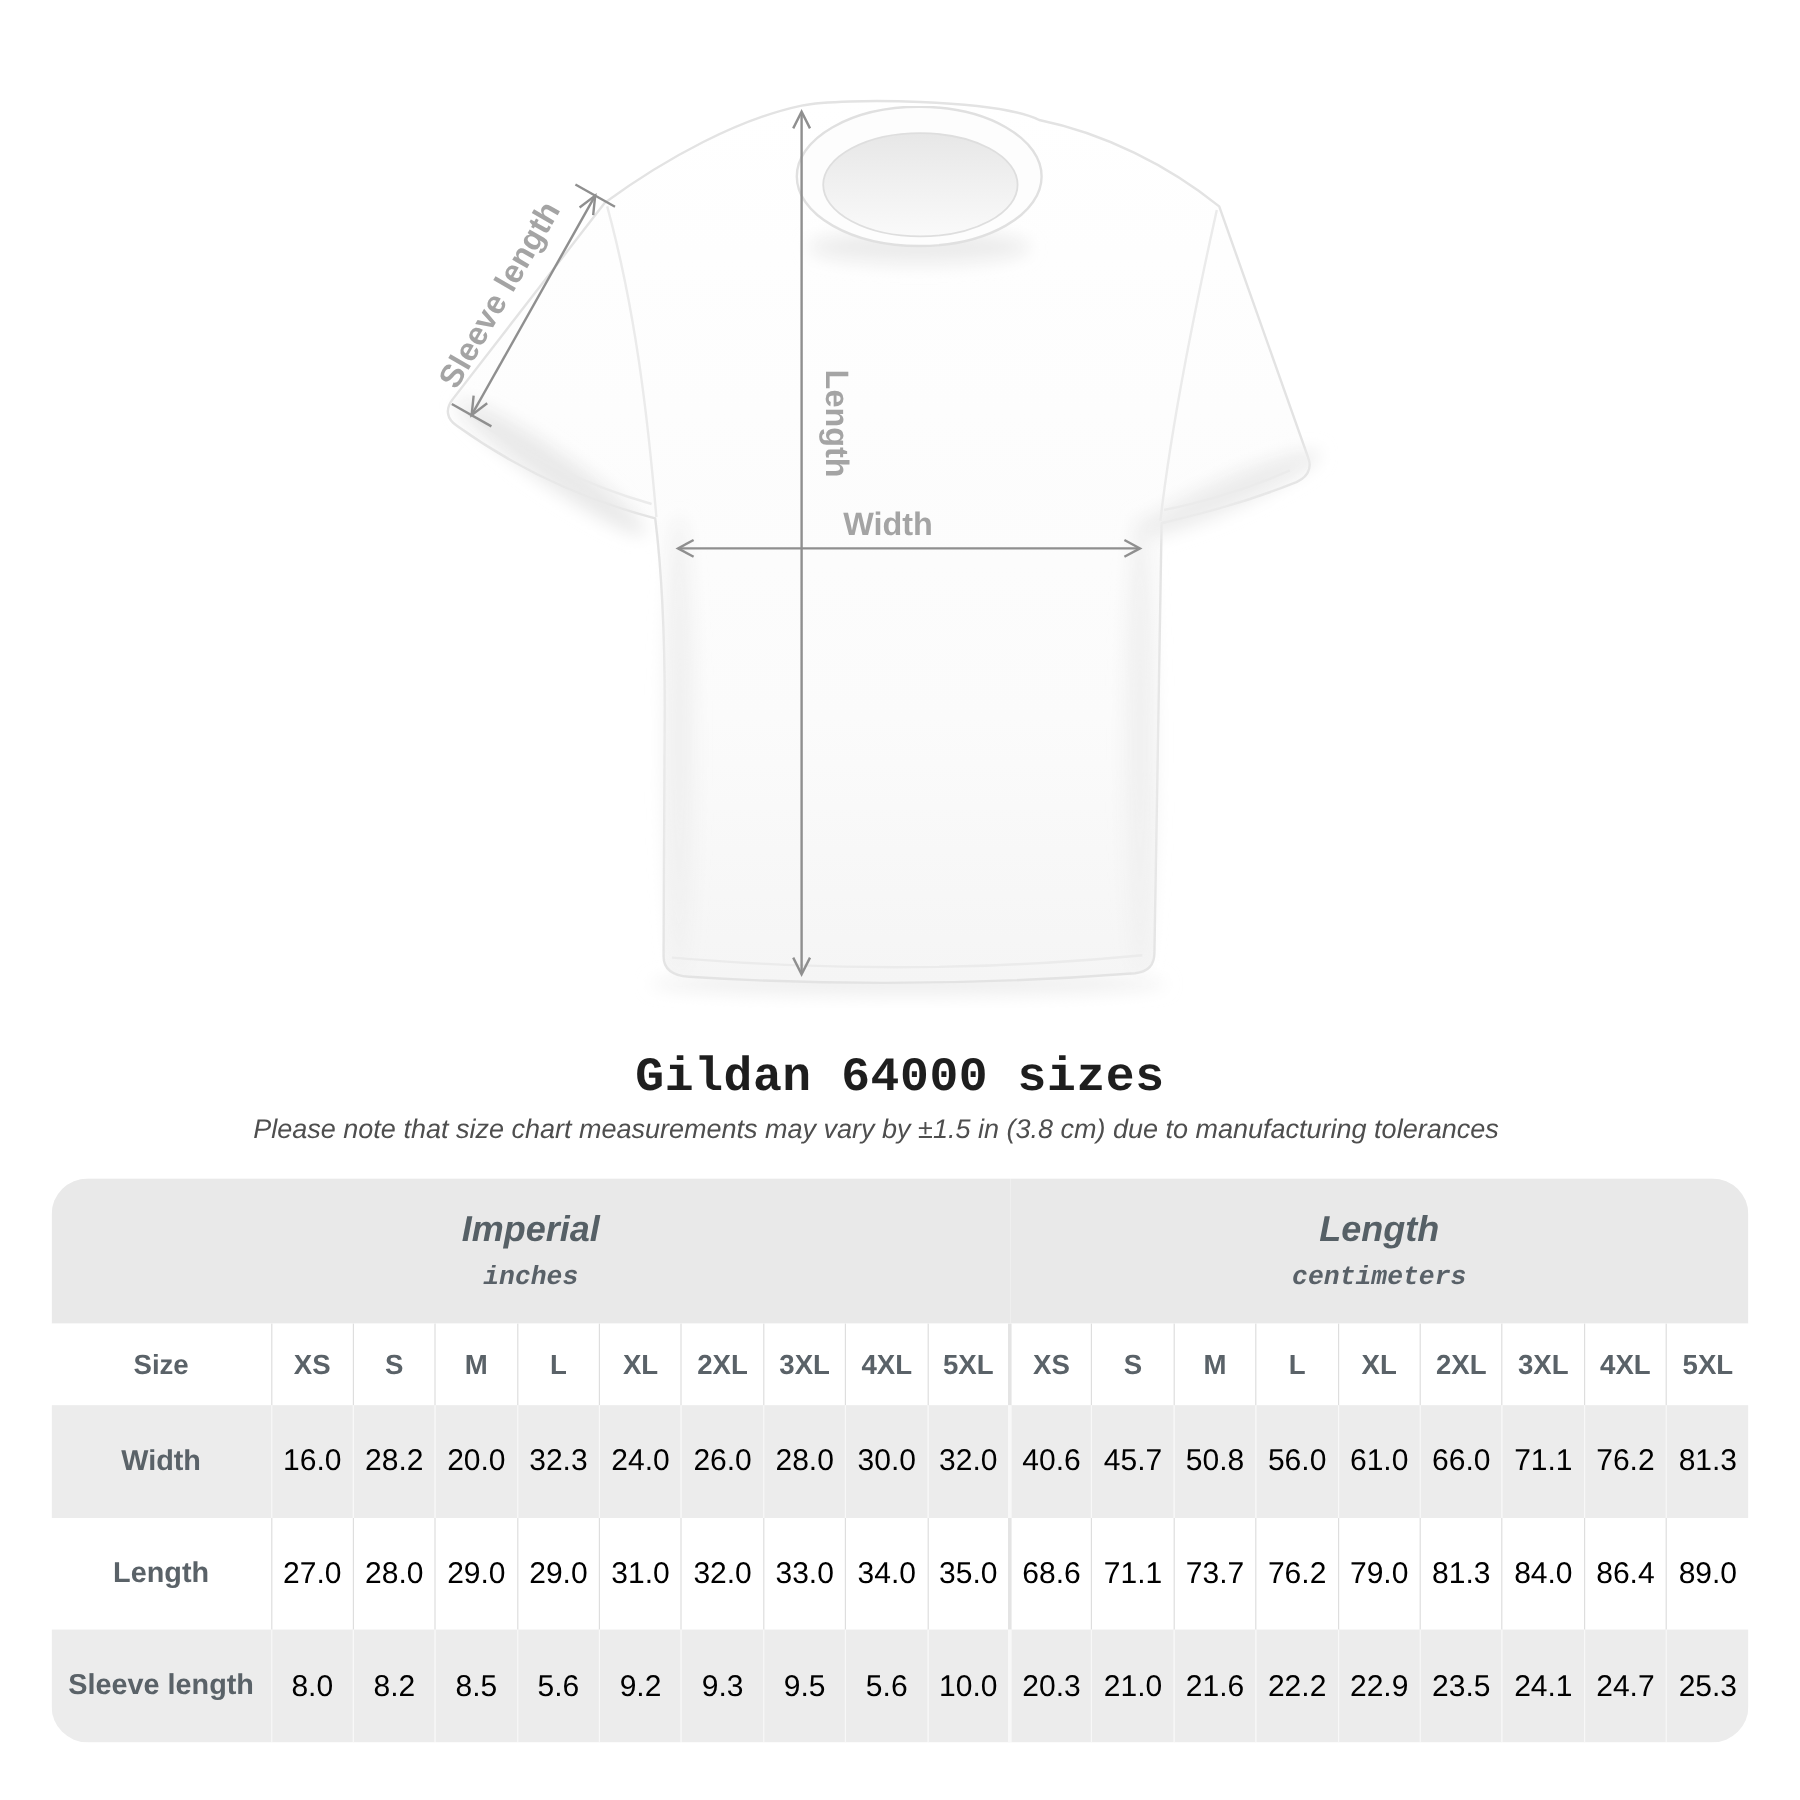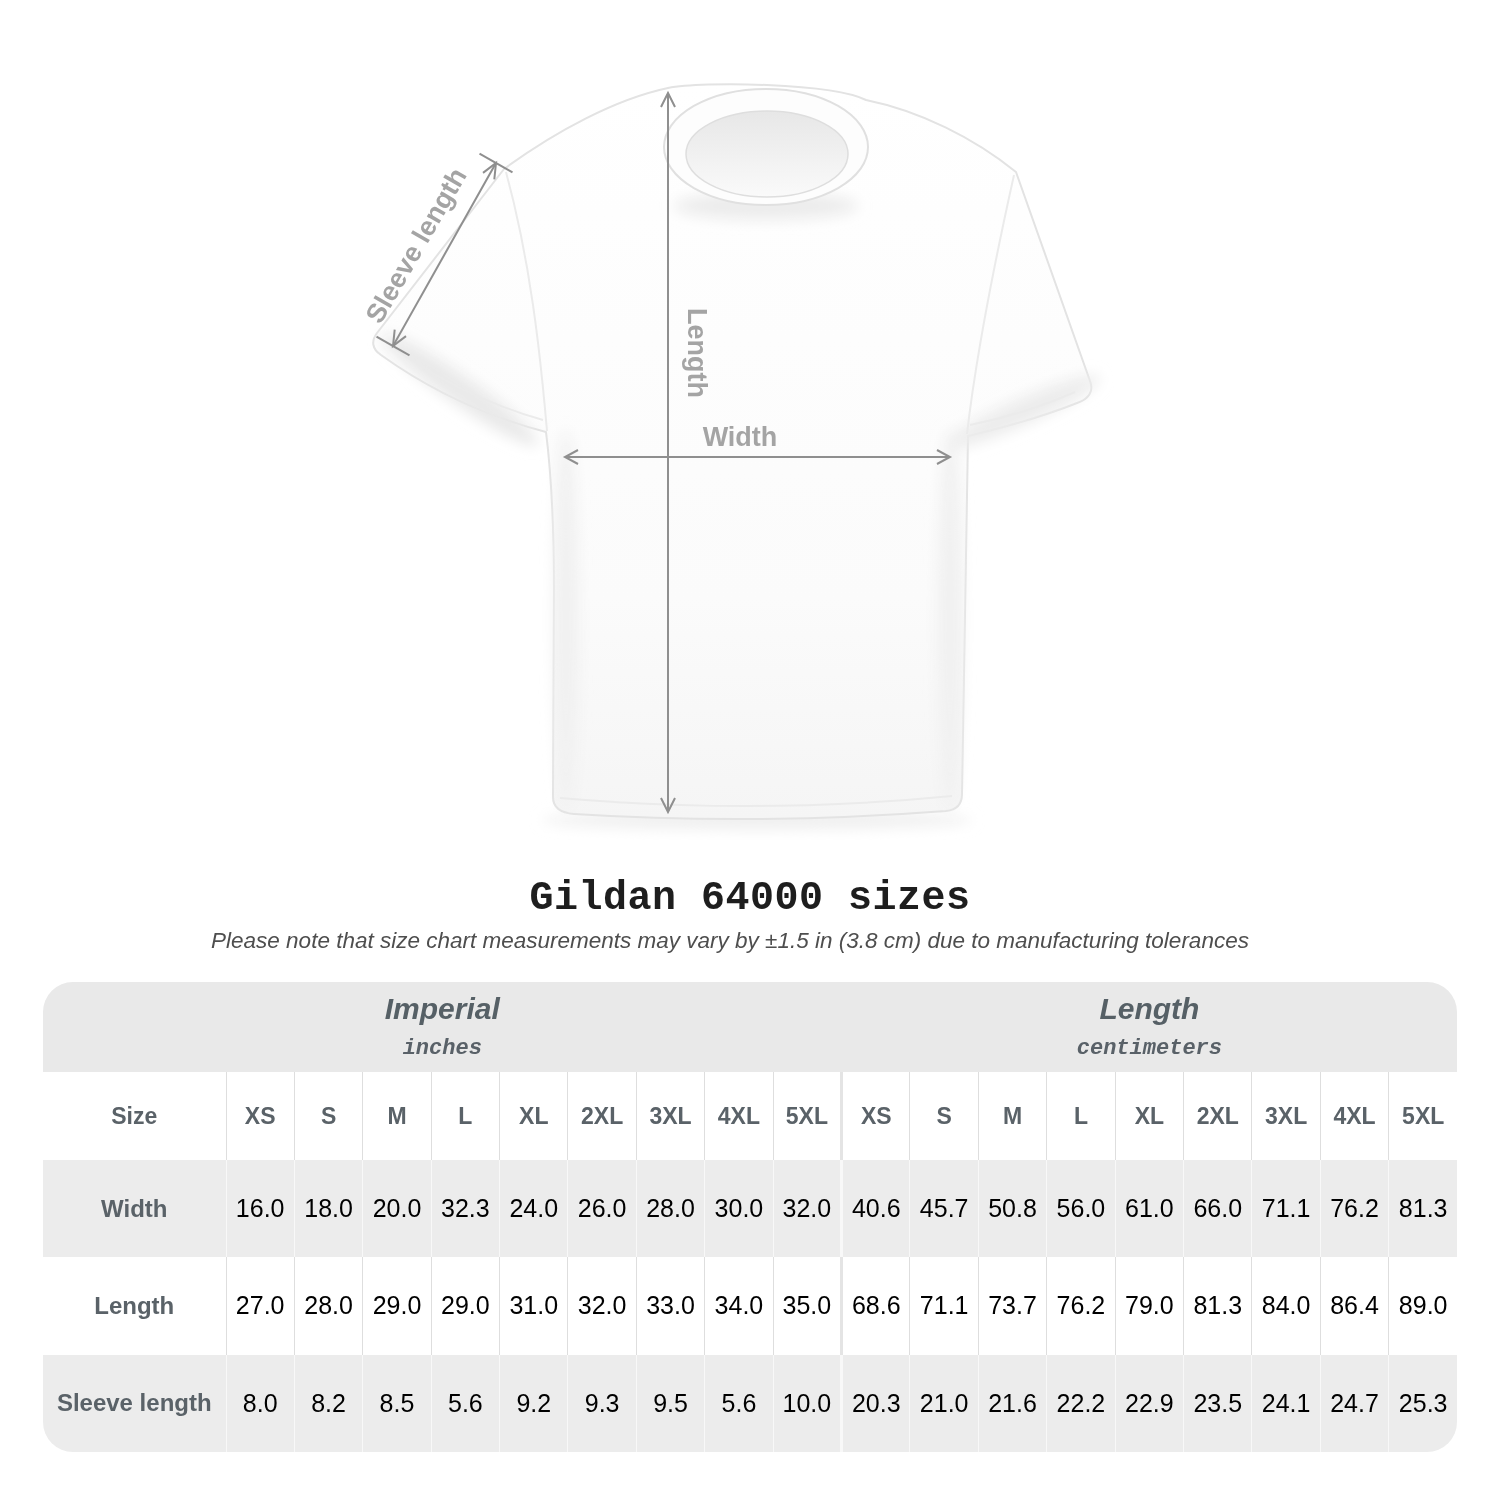--- a/index.html
+++ b/index.html
@@ -22,25 +22,25 @@
   
   .card{
     position:absolute;left:43px;top:982px;width:1414px;height:470px;
     border-radius:30px;overflow:hidden;background:#ffffff;
   }
   table{border-collapse:collapse;table-layout:fixed;width:1414px;height:470px;}
   col.c-label{width:183px;}
   col.c-size{width:68.4px;}
   th,td{padding:0;text-align:center;vertical-align:middle;box-sizing:border-box;}
   
-  tr.band th{background:#e9e9e9;height:90px;vertical-align:middle;margin-left:40px;}
+  tr.band th{background:#e9e9e9;height:121px;vertical-align:middle;margin-left:40px;}
   .g-label{font-size:30px;font-weight:bold;font-style:italic;color:#566066;line-height:32px;}
   .g-sub{font-size:22px;font-style:italic;color:#596168;margin-top:12px;line-height:24px;font-family:Liberation Mono, monospace;}
   
-  tr.size-row{height:88px;}
+  tr.size-row{height:68px;}
   tr.size-row th{background:#ffffff;font-size:23px;font-weight:bold;color:#5a6268;}
   
   tbody tr{height:88px;}
   tbody th{font-size:24px;font-weight:bold;color:#5a6268;}
   tbody td{font-size:25px;color:#000000;}
   tr.shade th,tr.shade td{background:#ececec;}
   tr.plain th,tr.plain td{background:#ffffff;}
   
   tr.cols > *:not(:first-child){border-left:1px solid #dedede;}
   tr.shade.cols > *:not(:first-child){border-left-color:#f8f8f8;}
@@ -190,21 +190,21 @@
           <th>2XL</th>
           <th>3XL</th>
           <th>4XL</th>
           <th>5XL</th>
         </tr>
     </thead>
     <tbody>
         <tr class="cols shade">
           <th>Width</th>
           <td>16.0</td>
-          <td>18.0</td>
+          <td>28.2</td>
           <td>20.0</td>
           <td>32.3</td>
           <td>24.0</td>
           <td>26.0</td>
           <td>28.0</td>
           <td>30.0</td>
           <td>32.0</td>
           <td class="metric-start">40.6</td>
           <td>45.7</td>
           <td>50.8</td>

